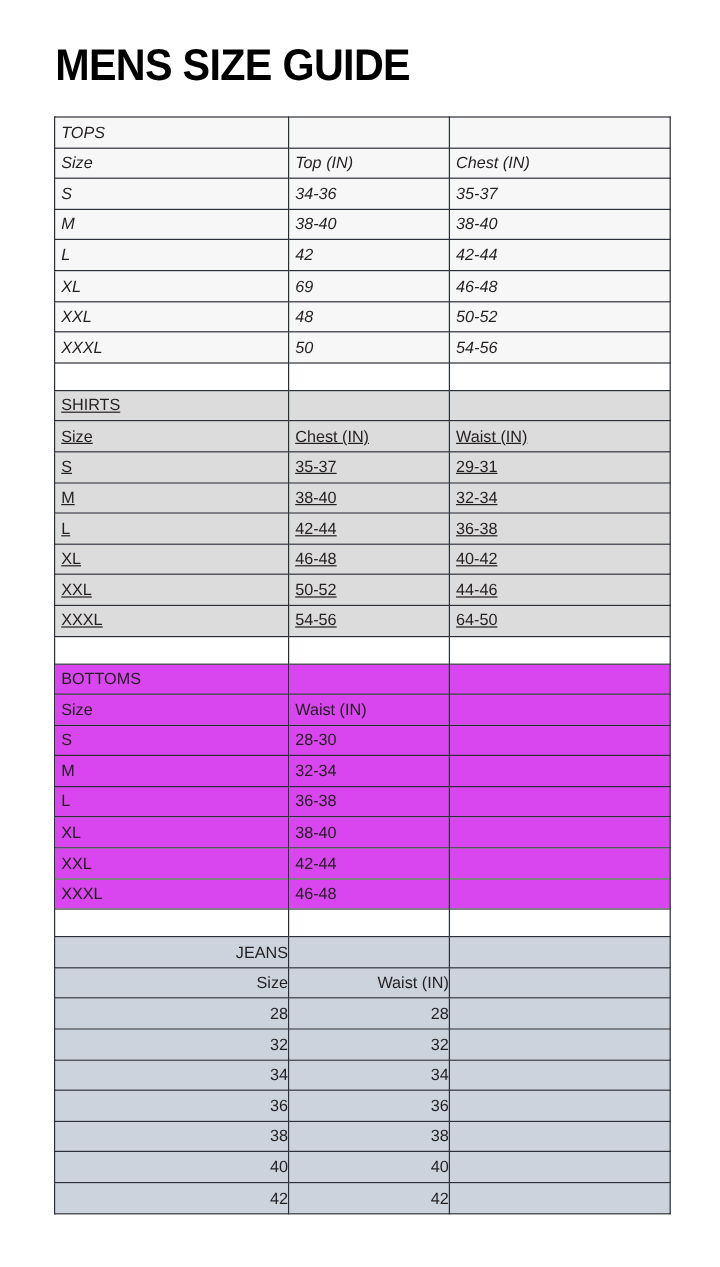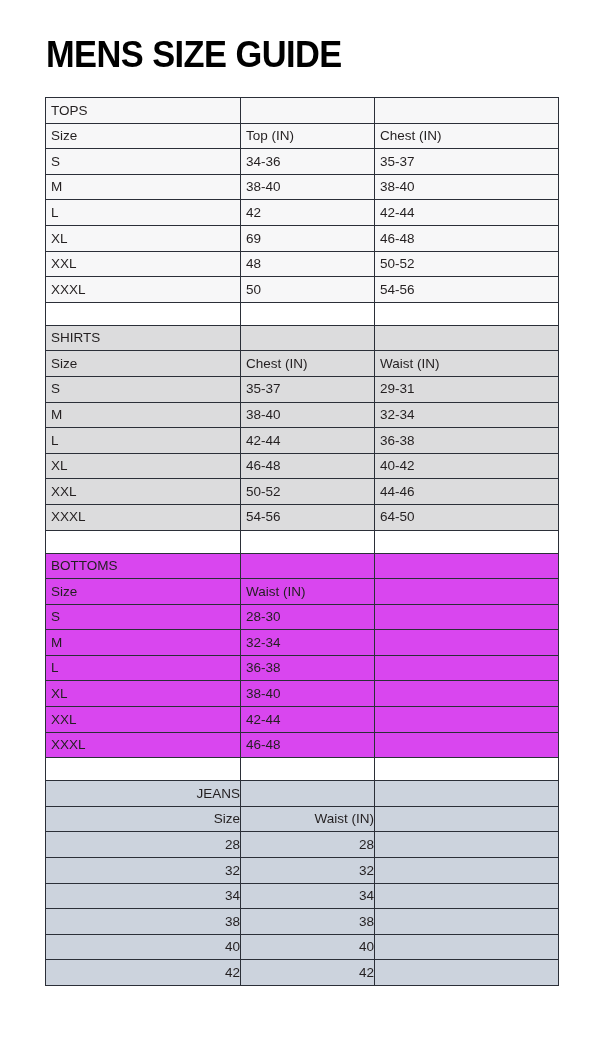--- a/index.html
+++ b/index.html
@@ -52,22 +52,22 @@
     height: 24.6px;
     padding: 0 0 0 5px;
     border: 1.4px solid #2b2f38;
     vertical-align: middle;
     white-space: nowrap;
     overflow: hidden;
     font-size: 13.5px;
     color: #231f20;
   }
   
-  tr.sec-tops  td { background: #f7f7f8; }
-  tr.sec-shirts td { background: #dcdcdd; }
+  tr.sec-tops  td { background: #f7f7f8; font-style: italic; }
+  tr.sec-shirts td { background: #dcdcdd; text-decoration: underline; }
   tr.sec-bottoms td { background: #d946ef; }
   tr.sec-jeans td { background: #ccd3dd; text-align: right; }
   tr.spacer td {
     background: #ffffff;
     height: 22px;
   }
 </style>
 </head>
 <body>
 
@@ -236,20 +236,25 @@
           <td>32</td>
           <td>32</td>
           <td></td>
         </tr>
         <tr class="sec-jeans">
           <td>34</td>
           <td>34</td>
           <td></td>
         </tr>
         <tr class="sec-jeans">
+          <td>36</td>
+          <td>36</td>
+          <td></td>
+        </tr>
+        <tr class="sec-jeans">
           <td>38</td>
           <td>38</td>
           <td></td>
         </tr>
         <tr class="sec-jeans">
           <td>40</td>
           <td>40</td>
           <td></td>
         </tr>
         <tr class="sec-jeans">

